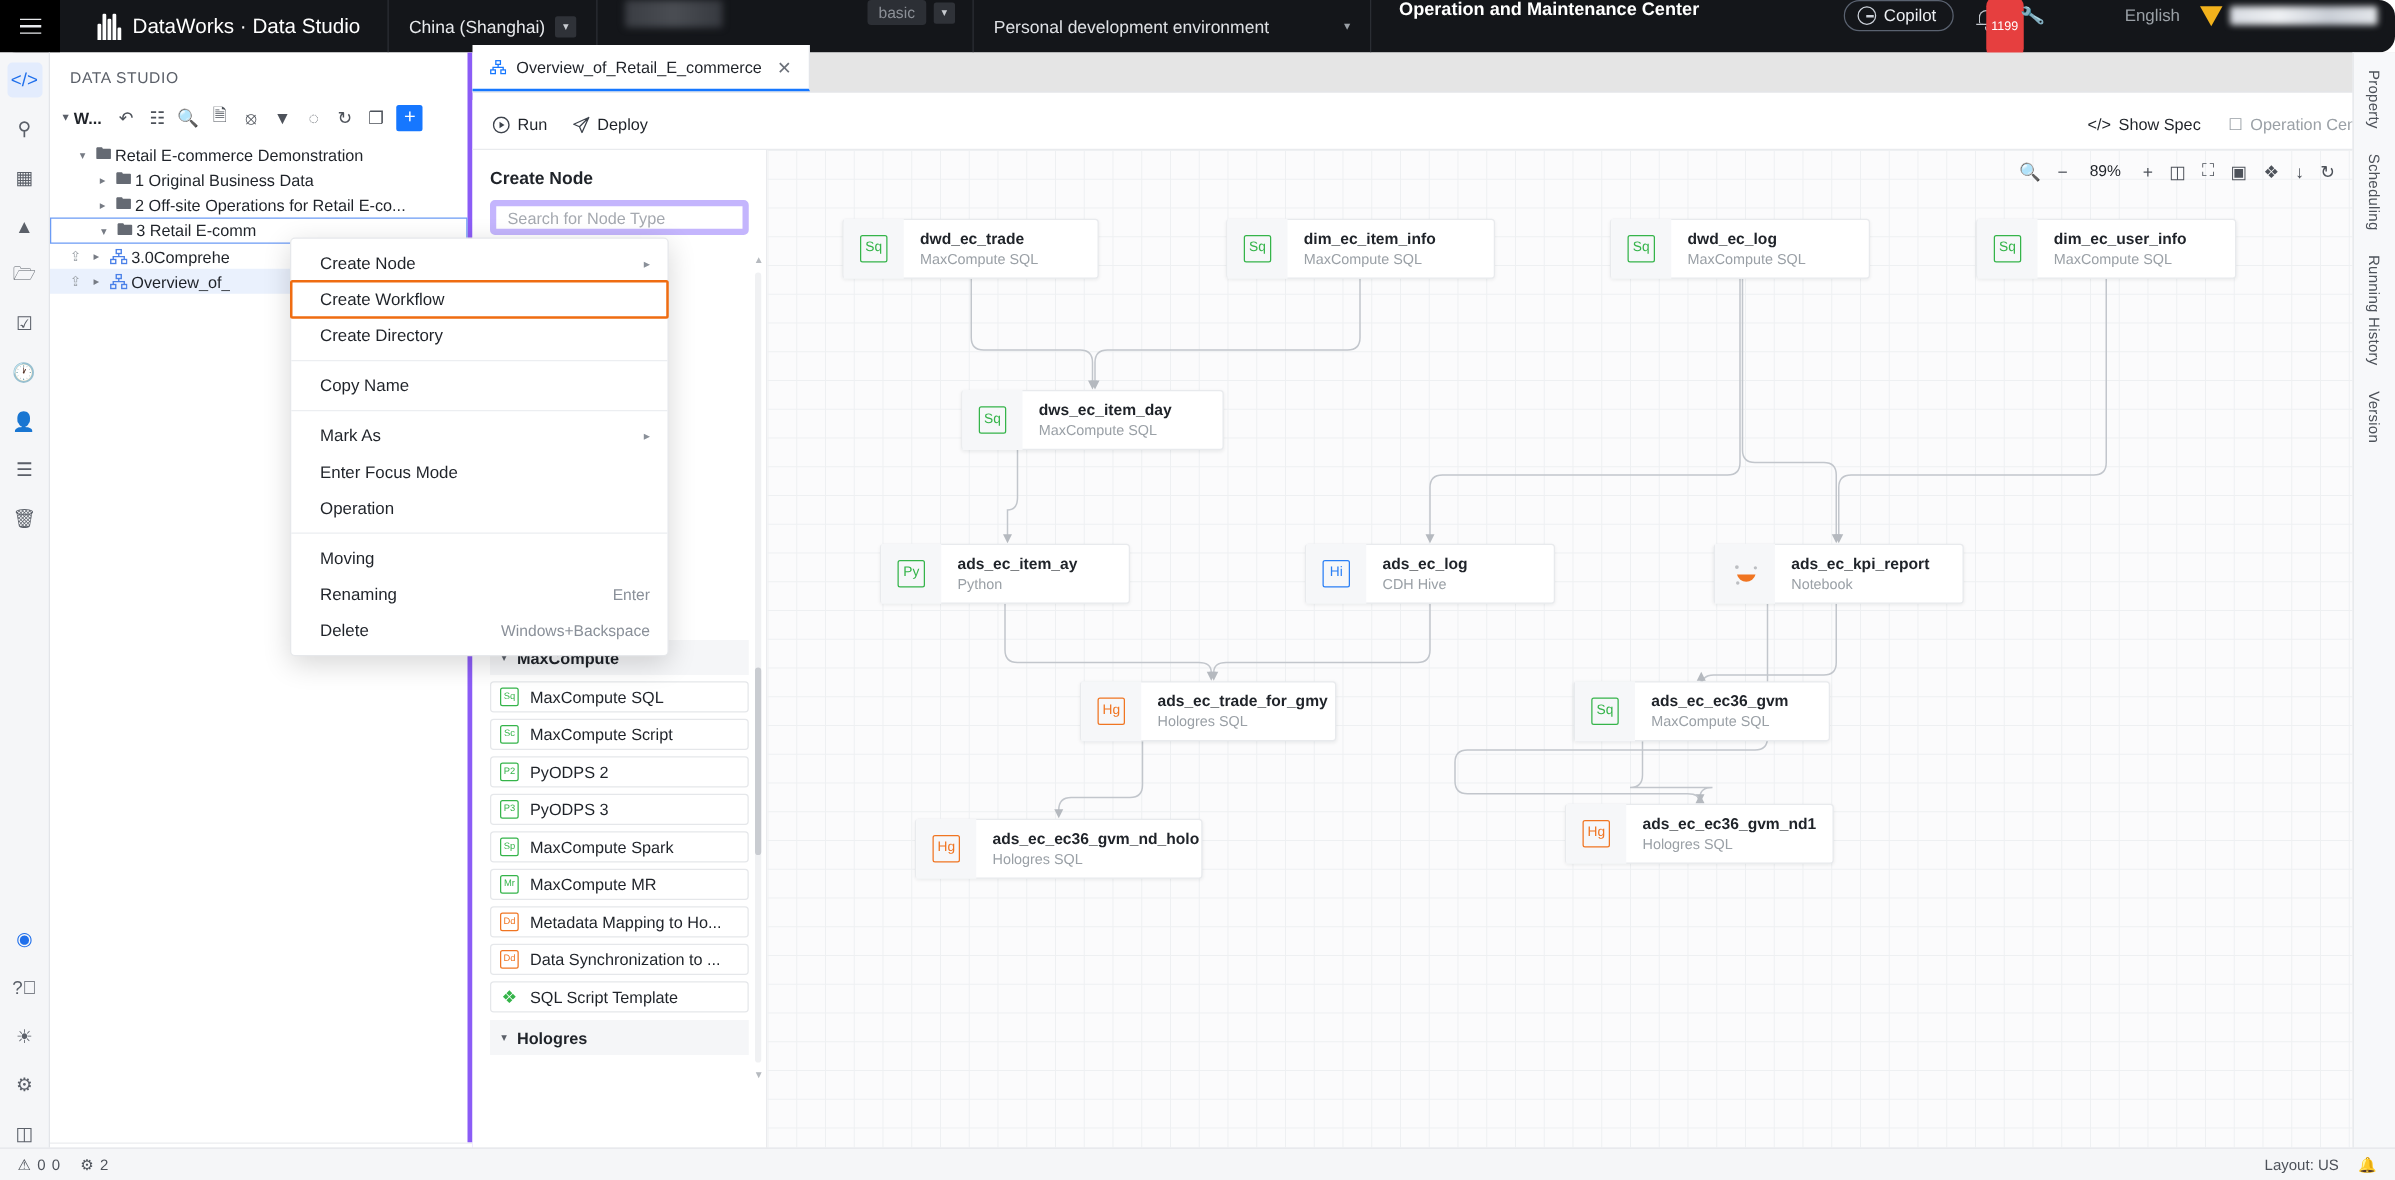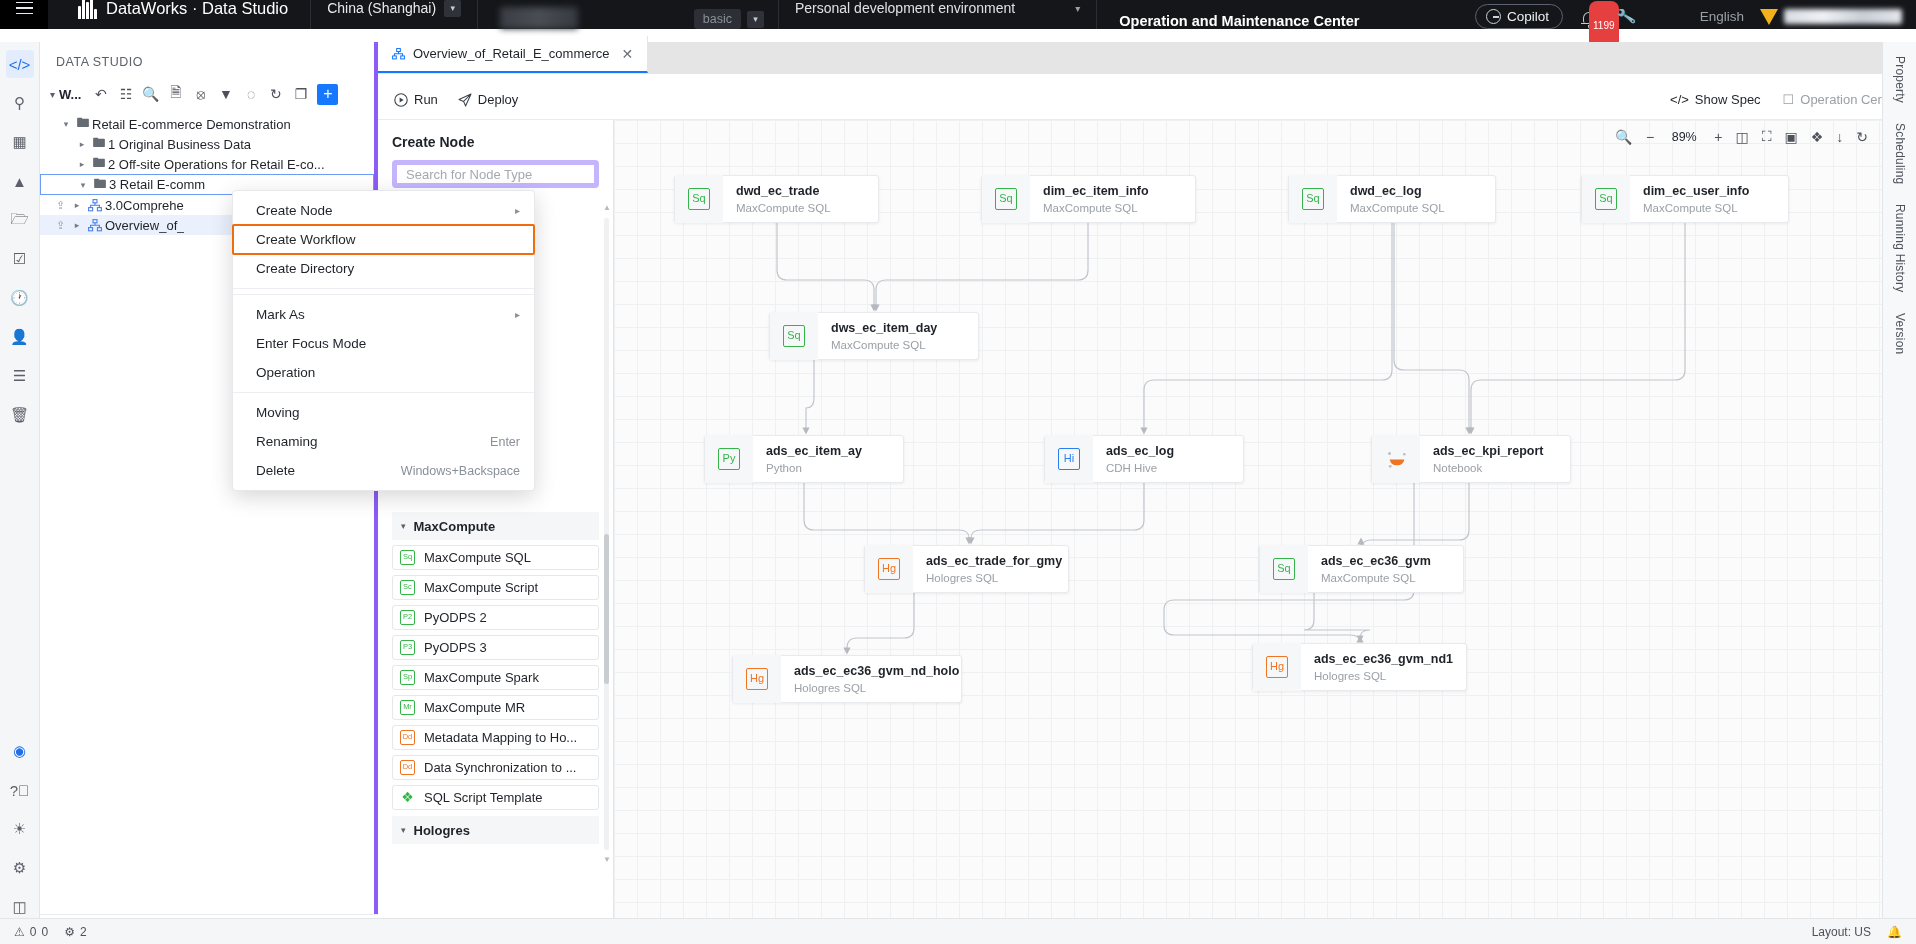--- a/index.html
+++ b/index.html
@@ -8,23 +8,24 @@
     font-family: "Liberation Sans", sans-serif;
     font-size: 13px;
     color: #1f2329;
     overflow: hidden;
     background: #fff;
   }
   #app { position: relative; width: 1916px; height: 944px; }
 
   
   .topbar {
-    position: absolute; left: 0; top: 0; width: 1916px; height: 29px;
-    background: #14161a; display: flex; align-items: flex-end;
+    position: absolute; left: 0; top: 0; width: 1916px; height: 42px;
+    background: #14161a; display: flex; align-items: flex-start;
     color: #e8eaed;
+    border-radius: 13px;
   }
   .topbar .hamburger-zone {
     width: 48px; height: 42px; background: #000;
     display: flex; align-items: center; justify-content: center;
     cursor: pointer;
   }
   .hamburger { width: 17px; height: 13px; position: relative; }
   .hamburger i { position: absolute; left: 0; width: 17px; height: 1.6px; background: #e8eaed; }
   .hamburger i:nth-child(1){ top: 0; }
   .hamburger i:nth-child(2){ top: 5.7px; }
@@ -760,20 +761,23 @@
       <span>Create Node</span>
       <span class="ctx-arrow">▸</span>
     </div>
     <div class="ctx-item highlight">
       <span>Create Workflow</span>
     </div>
     <div class="ctx-item">
       <span>Create Directory</span>
     </div>
     <div class="ctx-sep"></div>
+    <div class="ctx-item">
+      <span>Copy Name</span>
+    </div>
     <div class="ctx-sep"></div>
     <div class="ctx-item">
       <span>Mark As</span>
       <span class="ctx-arrow">▸</span>
     </div>
     <div class="ctx-item">
       <span>Enter Focus Mode</span>
     </div>
     <div class="ctx-item">
       <span>Operation</span>

